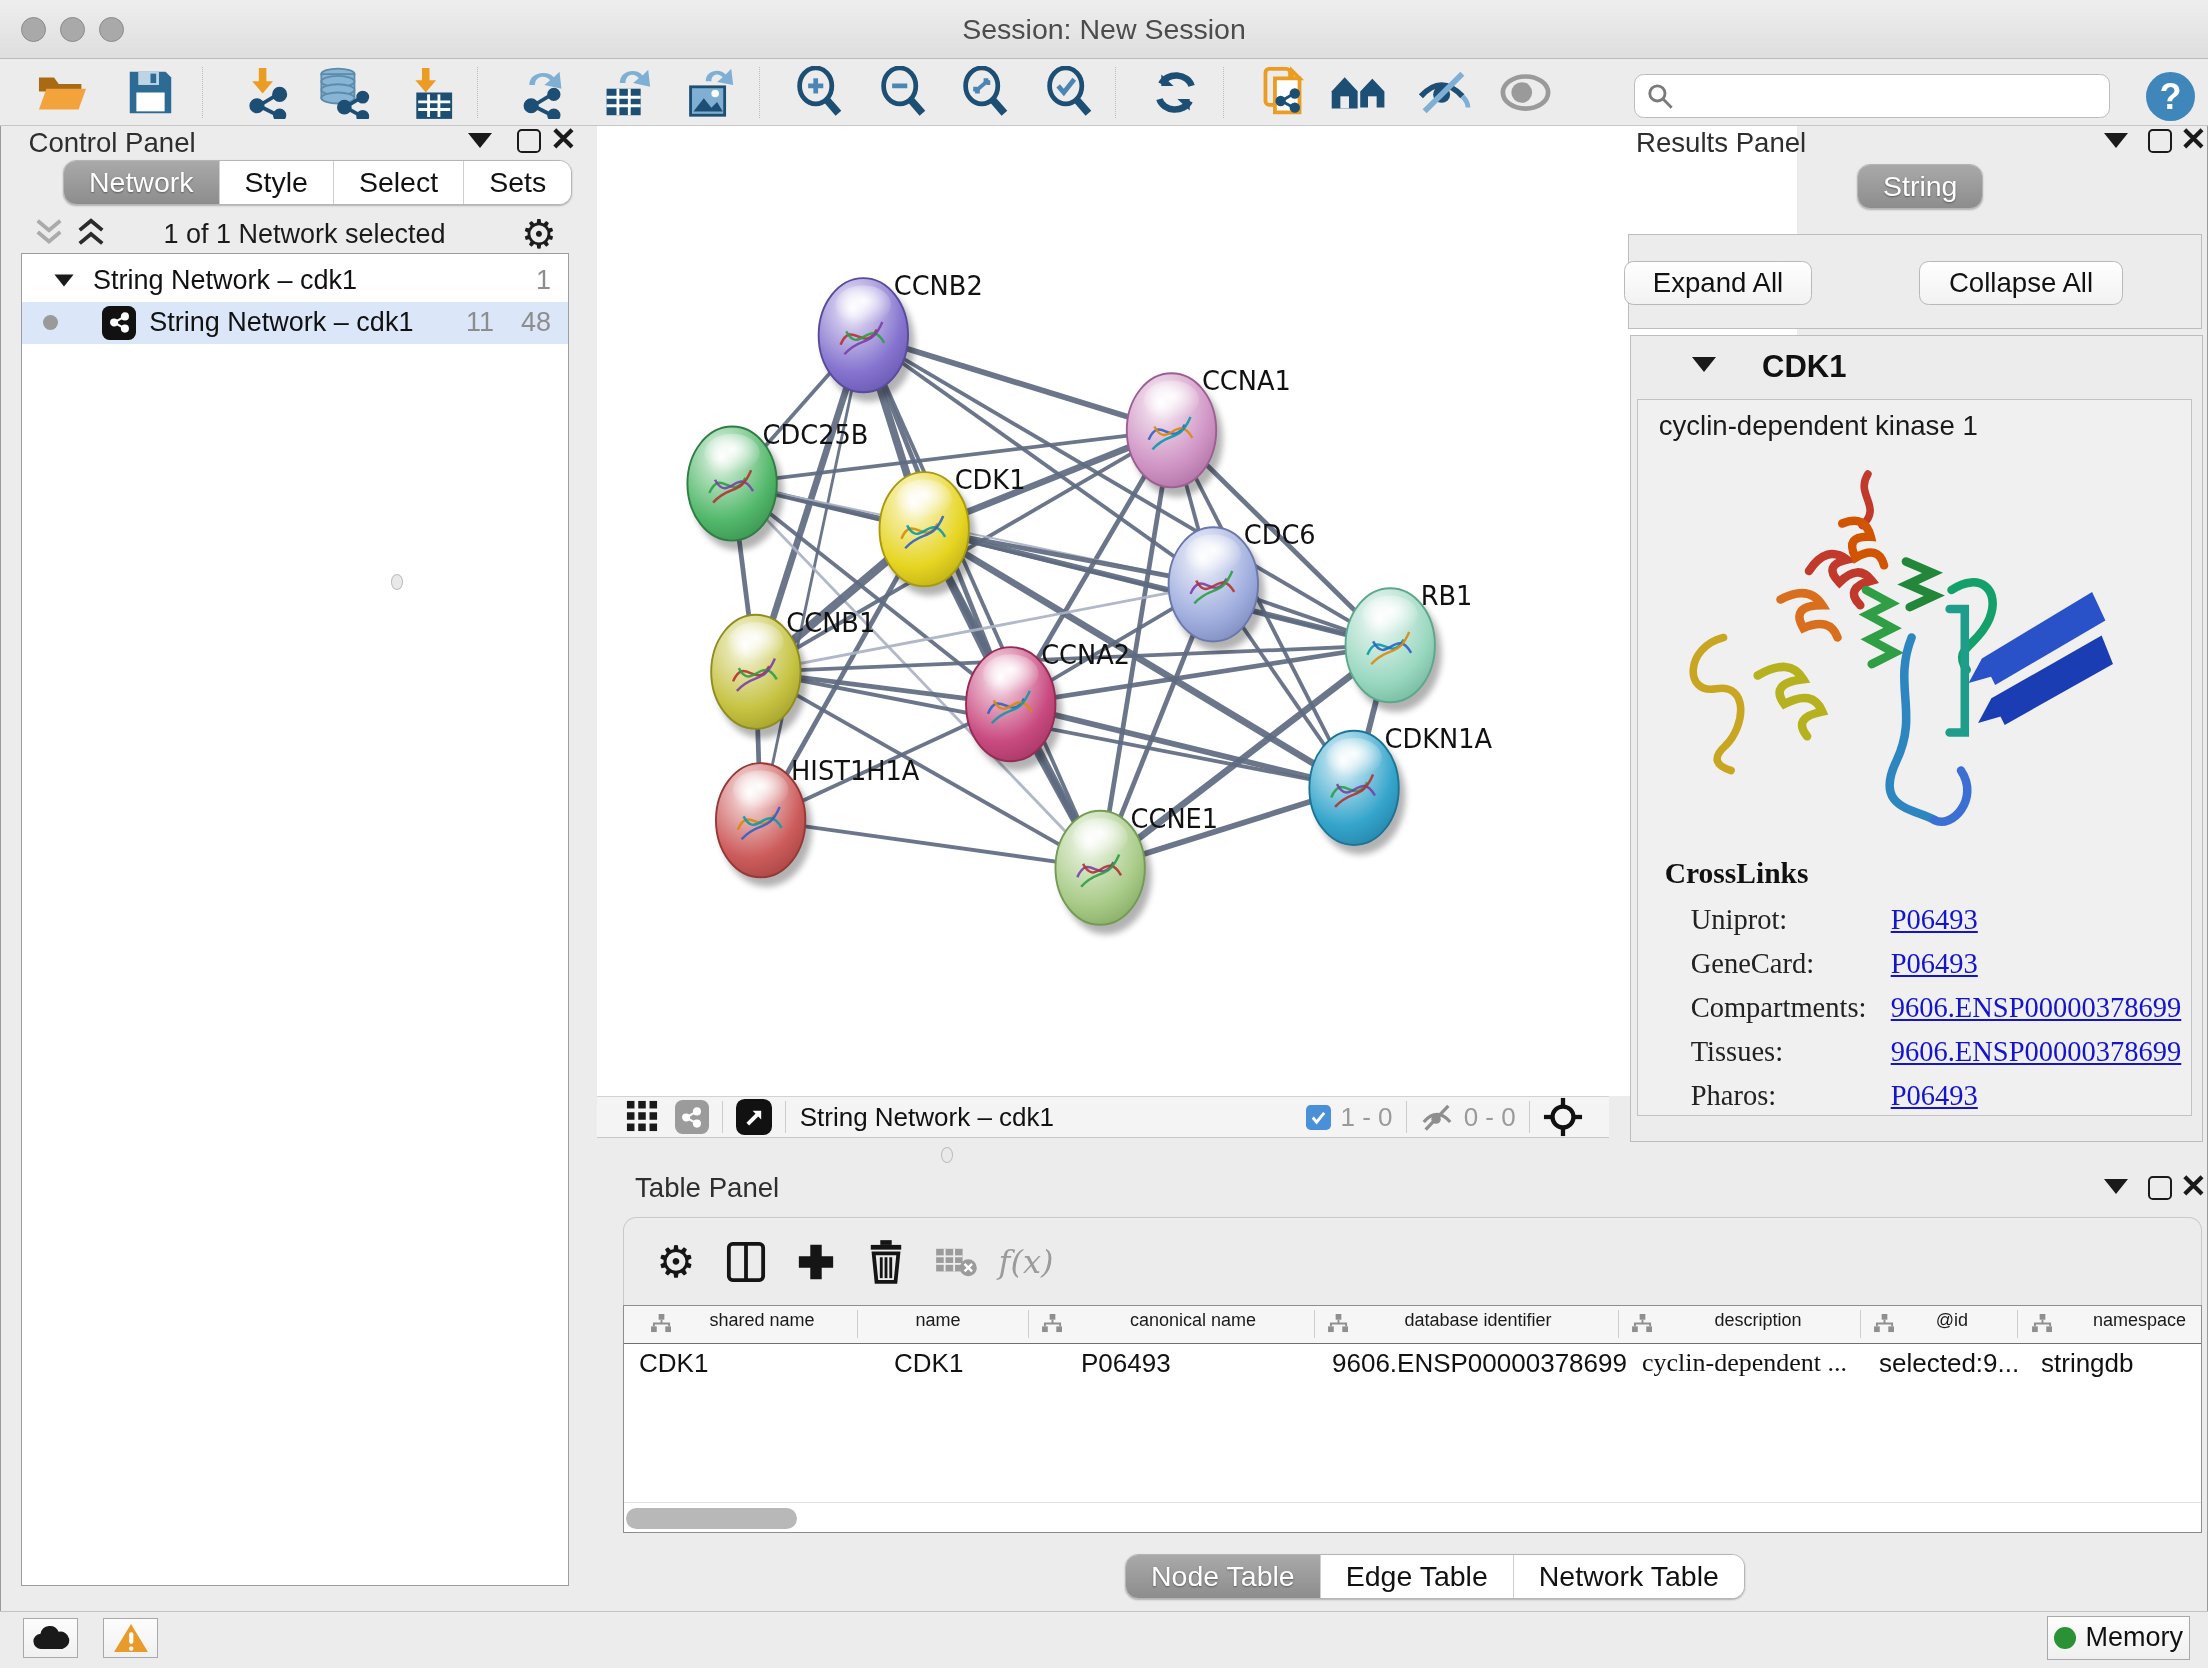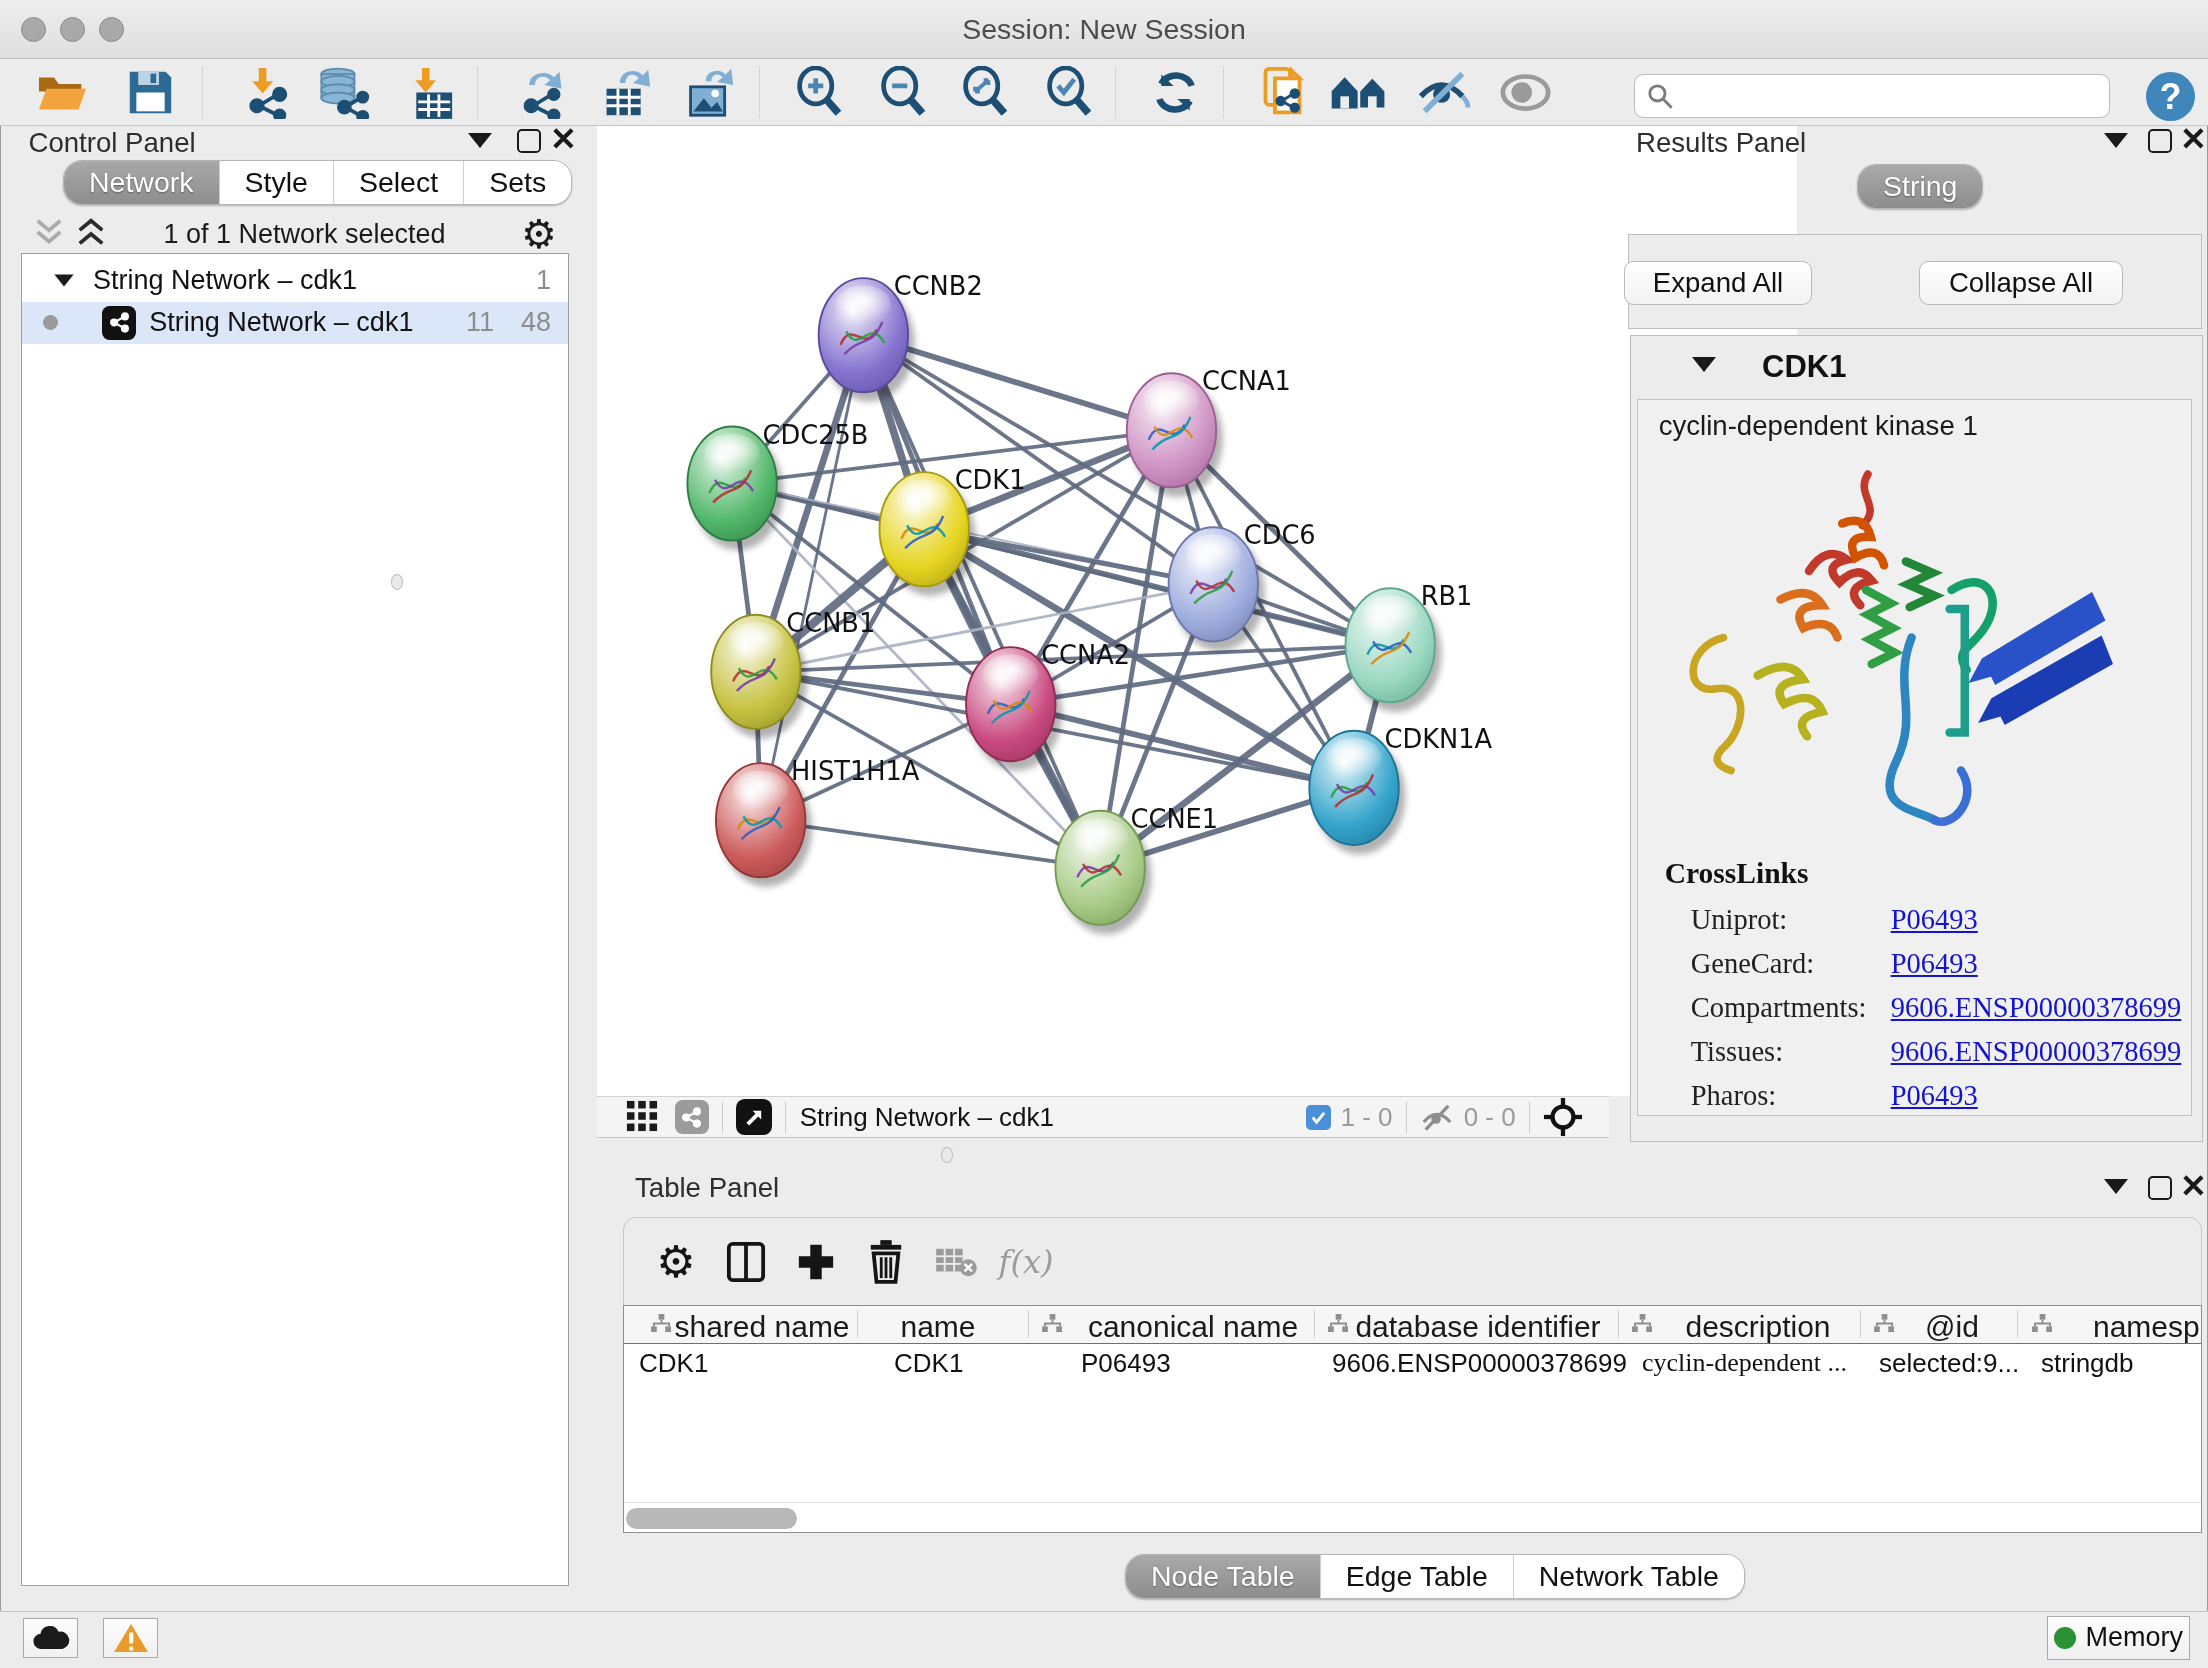--- a/index.html
+++ b/index.html
@@ -23,21 +23,21 @@
     border:1.9px solid #bdbdbd;border-radius:9.5px;display:flex;align-items:center;padding-left:11.4px;}
   .searchbox input{border:none;outline:none;font-size:25px;width:409px;background:transparent;}
   .helpbtn{position:absolute;left:2146px;top:72px;width:49px;height:49px;border-radius:50%;
     background:#3f87ba;color:#fff;font-size:36px;font-weight:bold;text-align:center;line-height:49px;}
   
   .ptitle{font-size:27.6px;color:#2e2e2e;}
   .pcaret{width:0;height:0;border-left:12.4px solid transparent;border-right:12.4px solid transparent;
     border-top:15px solid #1a1a1a;}
   .pbox{width:24px;height:24px;border:2.9px solid #1a1a1a;border-radius:4.8px;}
   .px{font-size:32px;font-weight:bold;color:#1a1a1a;line-height:24px;}
-  .tabstrip{position:absolute;display:flex;background:#fff;border:1px solid #b5b5b5;border-radius:19px;
+  .tabstrip{position:absolute;display:flex;background:#fff;border:1px solid #b5b5b5;border-radius:13px;
     overflow:hidden;box-shadow:0 1px 1.9px rgba(0,0,0,.25);}
   .tab{font-size:28.5px;color:#111;padding:4.8px 25px;display:flex;align-items:center;justify-content:center;
     border-right:1px solid #cfcfcf;background:#fff;}
   .tab:last-child{border-right:none;}
   .tab.active{background:linear-gradient(#a9a9a9,#8d8d8d);color:#fff;text-shadow:0 1px 1.9px rgba(0,0,0,.4);}
   
   .listbox{position:absolute;left:21px;top:253px;width:548px;height:1333px;background:#fff;border:1.9px solid #9d9d9d;}
   .treerow{position:relative;width:100%;height:42px;font-size:27px;color:#111;display:flex;align-items:center;}
   .treerow.sel{background:#dbe7f8;}
   .graycount{color:#8d8d8d;}
@@ -54,21 +54,21 @@
     border-radius:9.5px;font-size:27.6px;color:#111;display:flex;align-items:center;justify-content:center;}
   .crossrow{display:flex;height:44px;align-items:center;font-family:"Liberation Serif",serif;font-size:28.5px;}
   .crossrow .cl{width:200px;color:#222;}
   .crossrow .cv{color:#1414cc;text-decoration:underline;}
   
   .ttoolbar{position:absolute;left:623px;top:1217px;width:1579px;height:88px;background:#ececec;
     border:1.9px solid #c9c9c9;border-bottom:none;border-radius:13.3px 13.3px 0 0;display:flex;align-items:center;}
   .tib{width:70px;height:61px;display:flex;align-items:center;justify-content:center;}
   .tablebox{position:absolute;left:623px;top:1305px;width:1579px;height:228px;background:#fff;border:1.9px solid #8e8e8e;overflow:hidden;}
   .thead{position:absolute;left:0;top:0;width:100%;height:38px;background:#f6f6f6;border-bottom:1.9px solid #6f6f6f;}
-  .thead .hlabel{position:absolute;top:3.8px;font-size:30px;color:#1a1a1a;white-space:nowrap;}
+  .thead .hlabel{position:absolute;top:3.8px;font-size:18px;color:#1a1a1a;white-space:nowrap;}
   .thead .hdiv{position:absolute;top:3.8px;height:28.5px;border-left:1px solid #cfcfcf;}
   .trow .tcell{position:absolute;top:0;font-size:26px;color:#111;white-space:nowrap;}
   .hthumb{position:absolute;left:1.9px;top:202px;width:171px;height:21px;background:#b8b8b8;border-radius:10.5px;}
   .fxlabel{font-family:"DejaVu Serif",serif;font-style:italic;font-size:32px;color:#9b9b9b;}
   
   .statusbar{position:absolute;left:0;top:1611px;width:100%;height:57px;background:#ececec;border-top:1px solid #c3c3c3;padding-left:18px;}
   .sbtn{position:absolute;top:5.7px;width:55px;height:40px;background:linear-gradient(#fdfdfd,#f0f0f0);
     border:1.9px solid #a9a9a9;display:flex;align-items:center;justify-content:center;}
   .membtn{position:absolute;left:2047px;top:3.8px;width:143px;height:44px;background:linear-gradient(#fdfdfd,#f0f0f0);
     border:1.9px solid #a9a9a9;display:flex;align-items:center;justify-content:center;font-size:27px;color:#111;}

